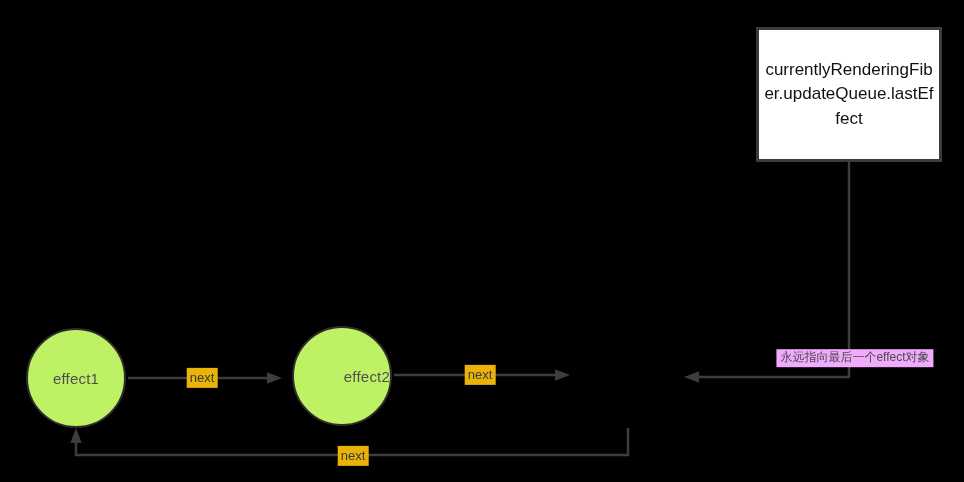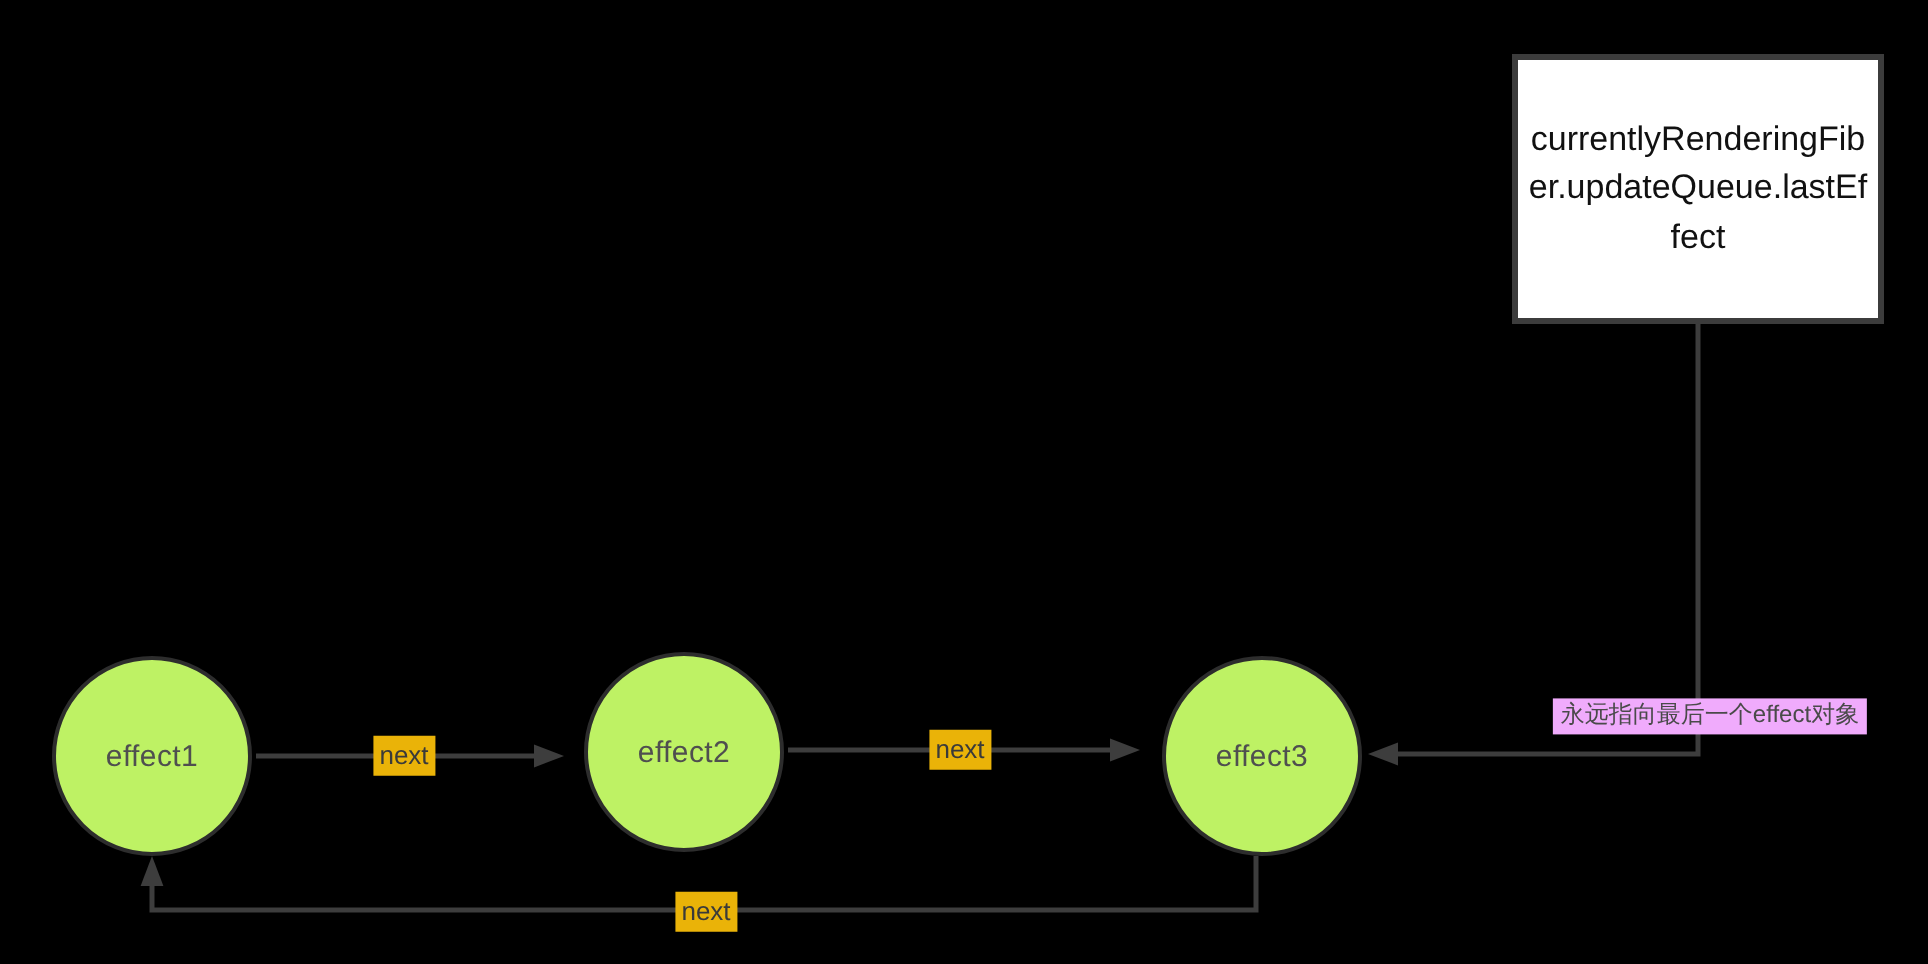--- a/index.html
+++ b/index.html
@@ -31,21 +31,21 @@
     border: 2.5px solid #2d2d2d;
     box-sizing: border-box;
     display: flex;
     align-items: center;
     justify-content: center;
     color: #4f4f4f;
     font-size: 15px;
     letter-spacing: 0.2px;
   }
   #node-effect1 { left: 26px;  top: 328px; }
-  #node-effect2 { left: 292px; top: 326px; }
+  #node-effect2 { left: 292px; top: 326px; justify-content: flex-end; }
   #node-effect3 { left: 581px; top: 328px; }
 
   .pointer-box {
     position: absolute;
     left: 756px;
     top: 27px;
     width: 186px;
     height: 135px;
     box-sizing: border-box;
     background: #ffffff;
@@ -120,23 +120,20 @@
   </svg>
 
   <div class="node-circle" id="node-effect1">
     <span>effect1</span>
   </div>
 
   <div class="node-circle" id="node-effect2">
     <span>effect2</span>
   </div>
 
-  <div class="node-circle" id="node-effect3">
-    <span>effect3</span>
-  </div>
 
   <div class="pointer-box">
     <span class="box-text">currentlyRenderingFiber.updateQueue.lastEffect</span>
   </div>
 
   <span class="edge-label" id="label-next-1">next</span>
 
   <span class="edge-label" id="label-next-2">next</span>
 
   <span class="edge-label" id="label-next-3">next</span>

